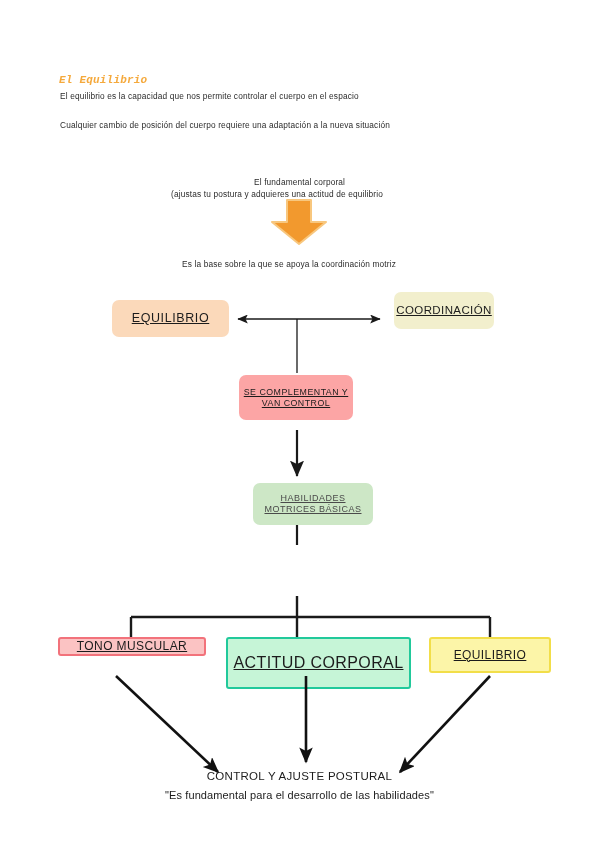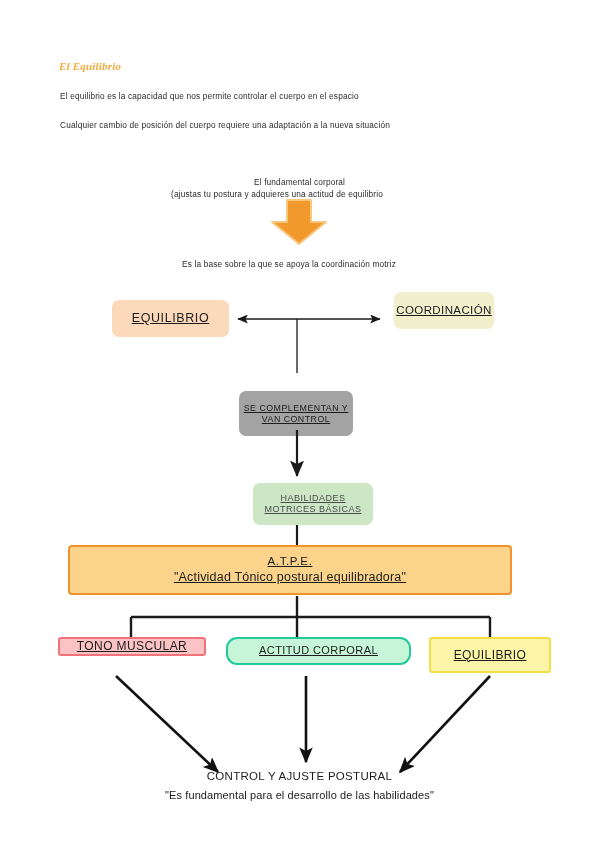--- a/index.html
+++ b/index.html
@@ -15,22 +15,22 @@
     width: 599px;
     height: 848px;
     background: #ffffff;
     overflow: hidden;
   }
 
   
   .doc-title {
     position: absolute;
     left: 59px;
-    top: 60px;
-    font-family: Liberation Serif, serif;
+    top: 74px;
+    font-family: Liberation Mono, monospace;
     font-style: italic;
     font-weight: bold;
     font-size: 11px;
     color: #F5A93C;
     letter-spacing: 0.2px;
   }
   .para {
     position: absolute;
     font-family: "Liberation Sans", sans-serif;
     font-size: 8.3px;
@@ -75,24 +75,23 @@
     letter-spacing: 0.6px;
   }
   .box-coordinacion {
     left: 394px; top: 292px; width: 100px; height: 37px;
     background: #F2EFCD;
     font-size: 11.5px;
     letter-spacing: 0.4px;
   }
   .box-complementan {
     left: 239px; top: 375px; width: 114px; height: 45px;
-    background: #a3a3a3;
+    background: #fca5a5;
     font-size: 8.8px;
     letter-spacing: 0.5px;
-    margin-top: 16px;
   }
   .box-habilidades {
     left: 253px; top: 483px; width: 120px; height: 42px;
     background: #CDE7C6;
     font-size: 9px;
     color: #4a4a4a;
     letter-spacing: 0.5px;
   }
   .box-atpe {
     left: 68px; top: 545px; width: 444px; height: 50px;
@@ -108,25 +107,25 @@
 
   .box-tono {
     left: 58px; top: 637px; width: 148px; height: 19px;
     background: #FBC3C3;
     border: 2px solid #F2727B;
     border-radius: 3px;
     font-size: 12px;
     letter-spacing: 0.4px;
   }
   .box-actitud {
-    left: 226px; top: 637px; width: 185px; height: 28px;
+    left: 226px; top: 637px; width: 185px; height: 52px;
     background: #C6F5D7;
     border: 2px solid #21C99B;
-    border-radius: 11px;
-    font-size: 11px;
+    border-radius: 3px;
+    font-size: 16px;
     letter-spacing: 0.4px;
   }
   .box-equilibrio2 {
     left: 429px; top: 637px; width: 122px; height: 36px;
     background: #FCF5A8;
     border: 2px solid #F2DE49;
     border-radius: 3px;
     font-size: 12px;
     letter-spacing: 0.4px;
   }
@@ -191,24 +190,20 @@
     </div>
   </div>
 
   <div class="box rounded box-habilidades">
     <div>
       <div>HABILIDADES</div>
       <div>MOTRICES BÁSICAS</div>
     </div>
   </div>
 
-  <div class="box box-atpe">
-    <div class="l1">A.T.P.E.</div>
-    <div class="l2">"Actividad Tónico postural equilibradora"</div>
-  </div>
 
   <div class="box box-tono">
     <span>TONO MUSCULAR</span>
   </div>
 
   <div class="box box-actitud">
     <span>ACTITUD CORPORAL</span>
   </div>
 
   <div class="box box-equilibrio2">

